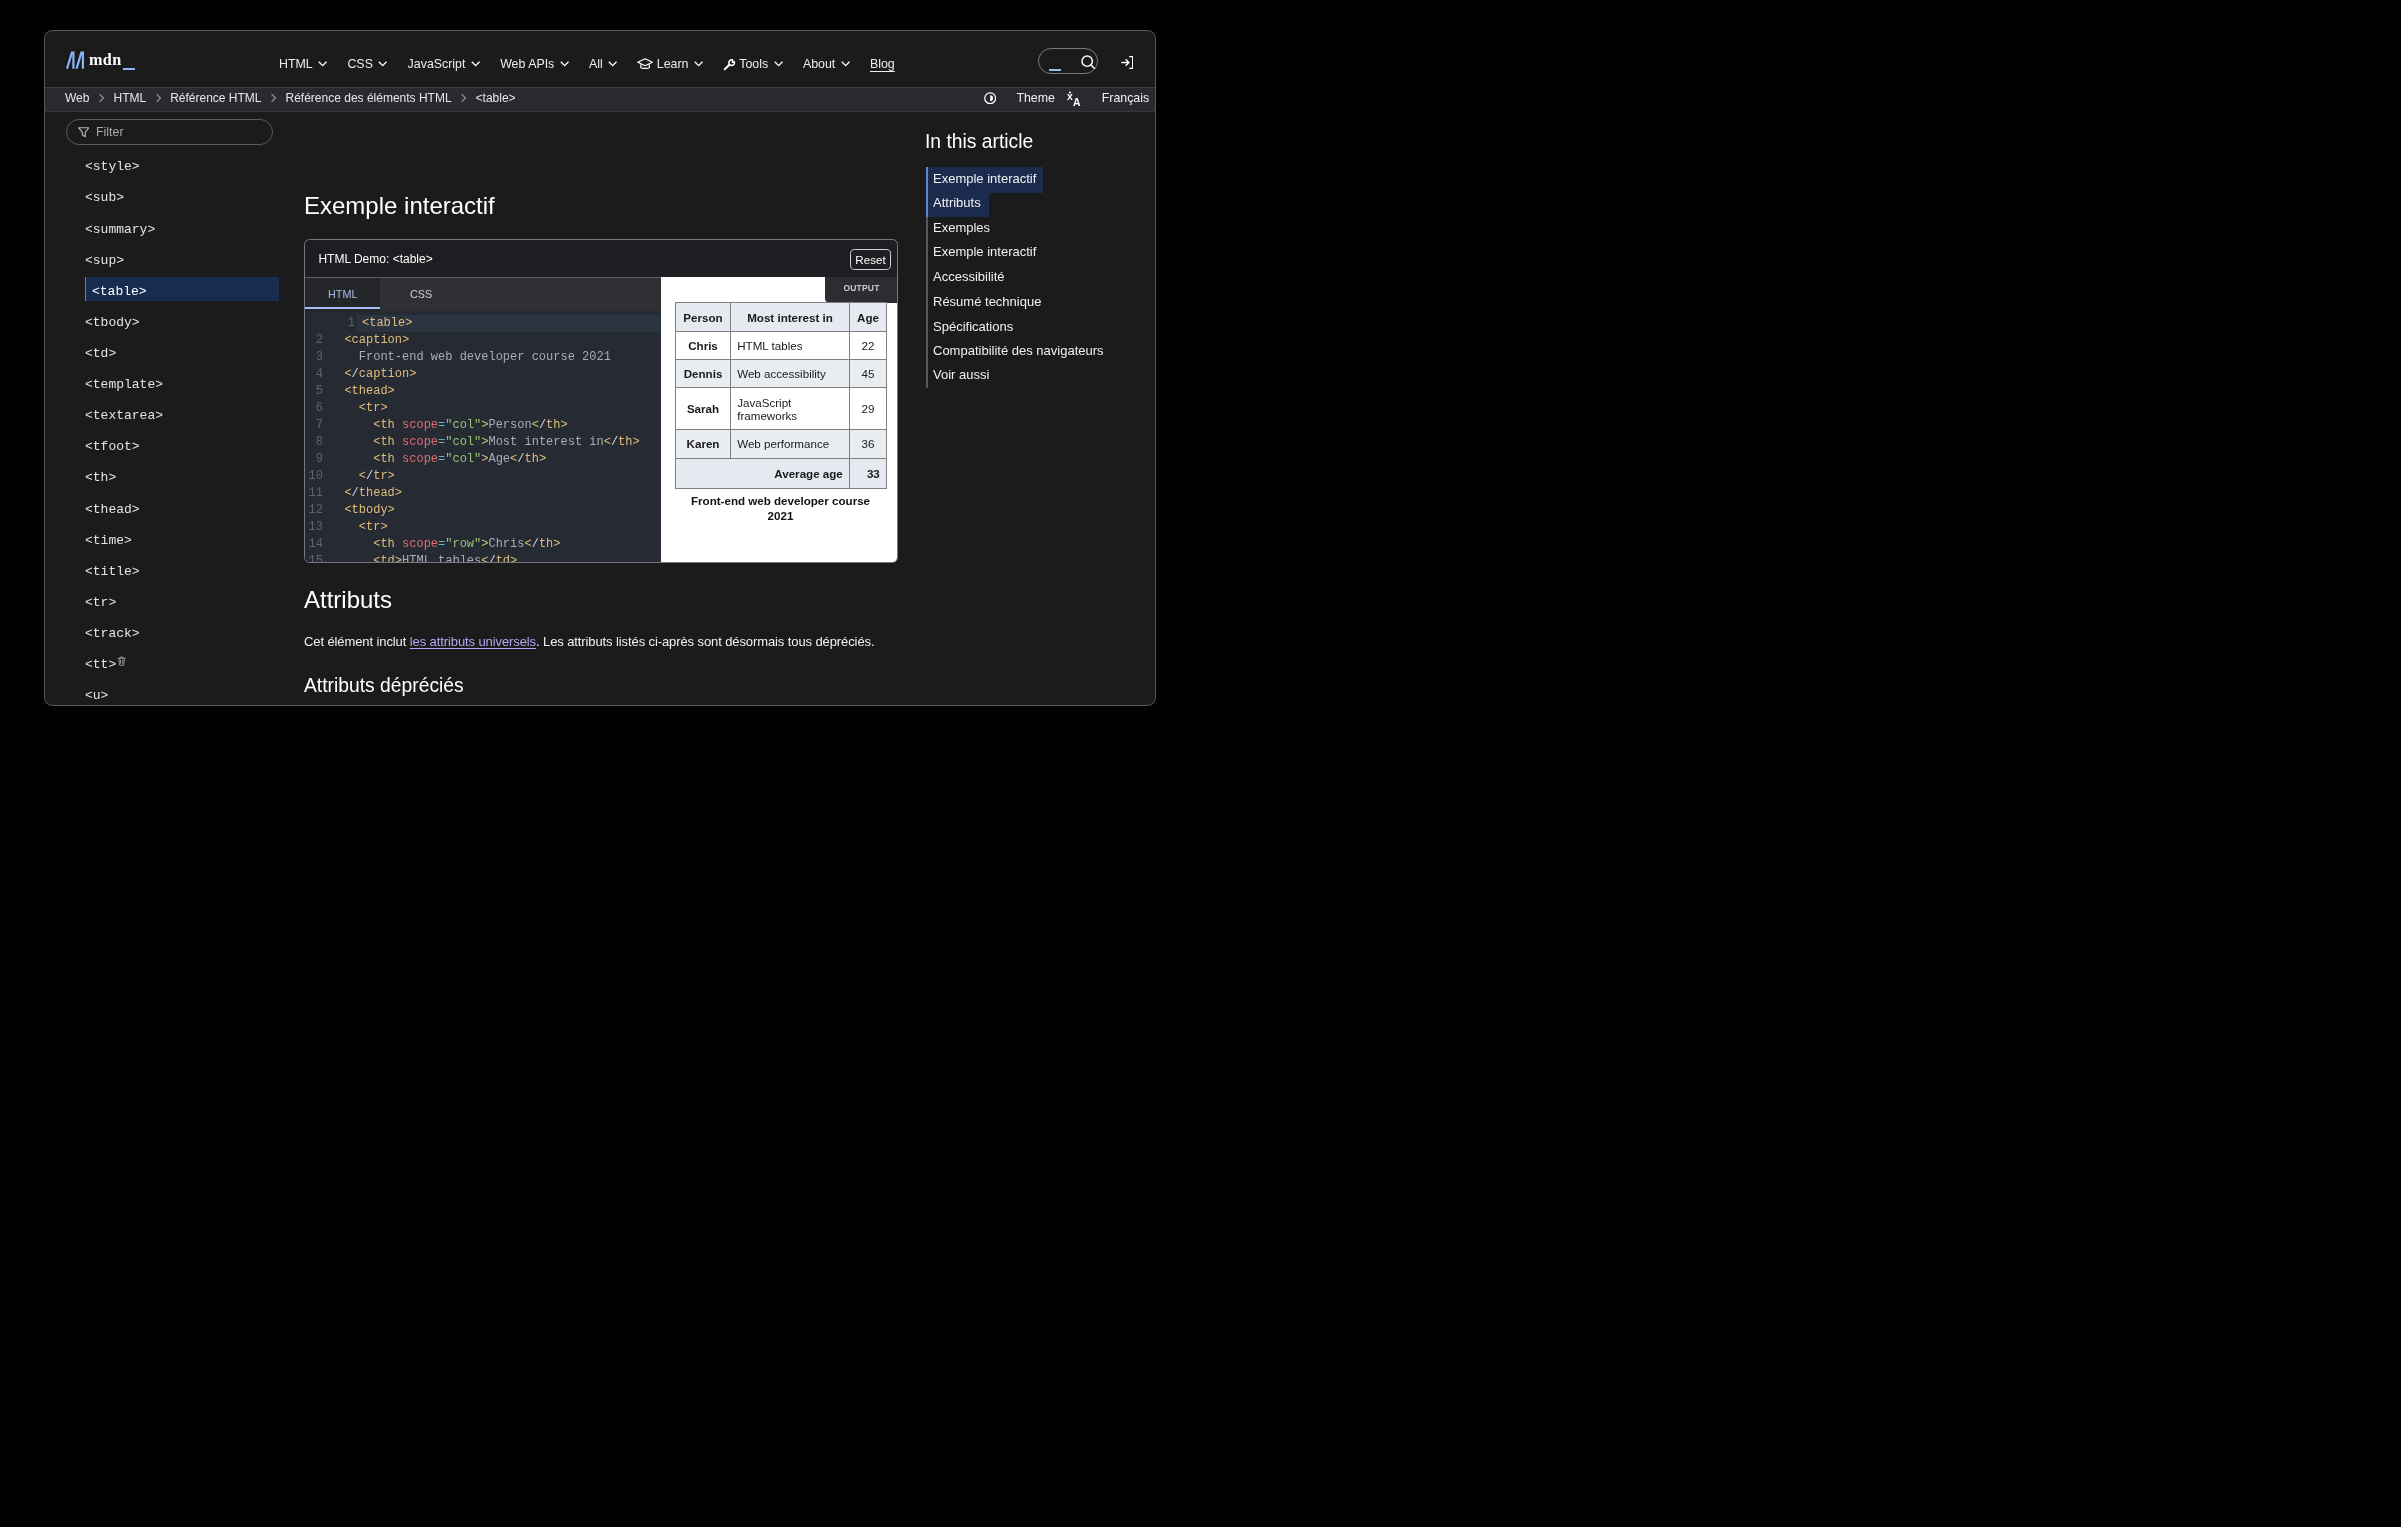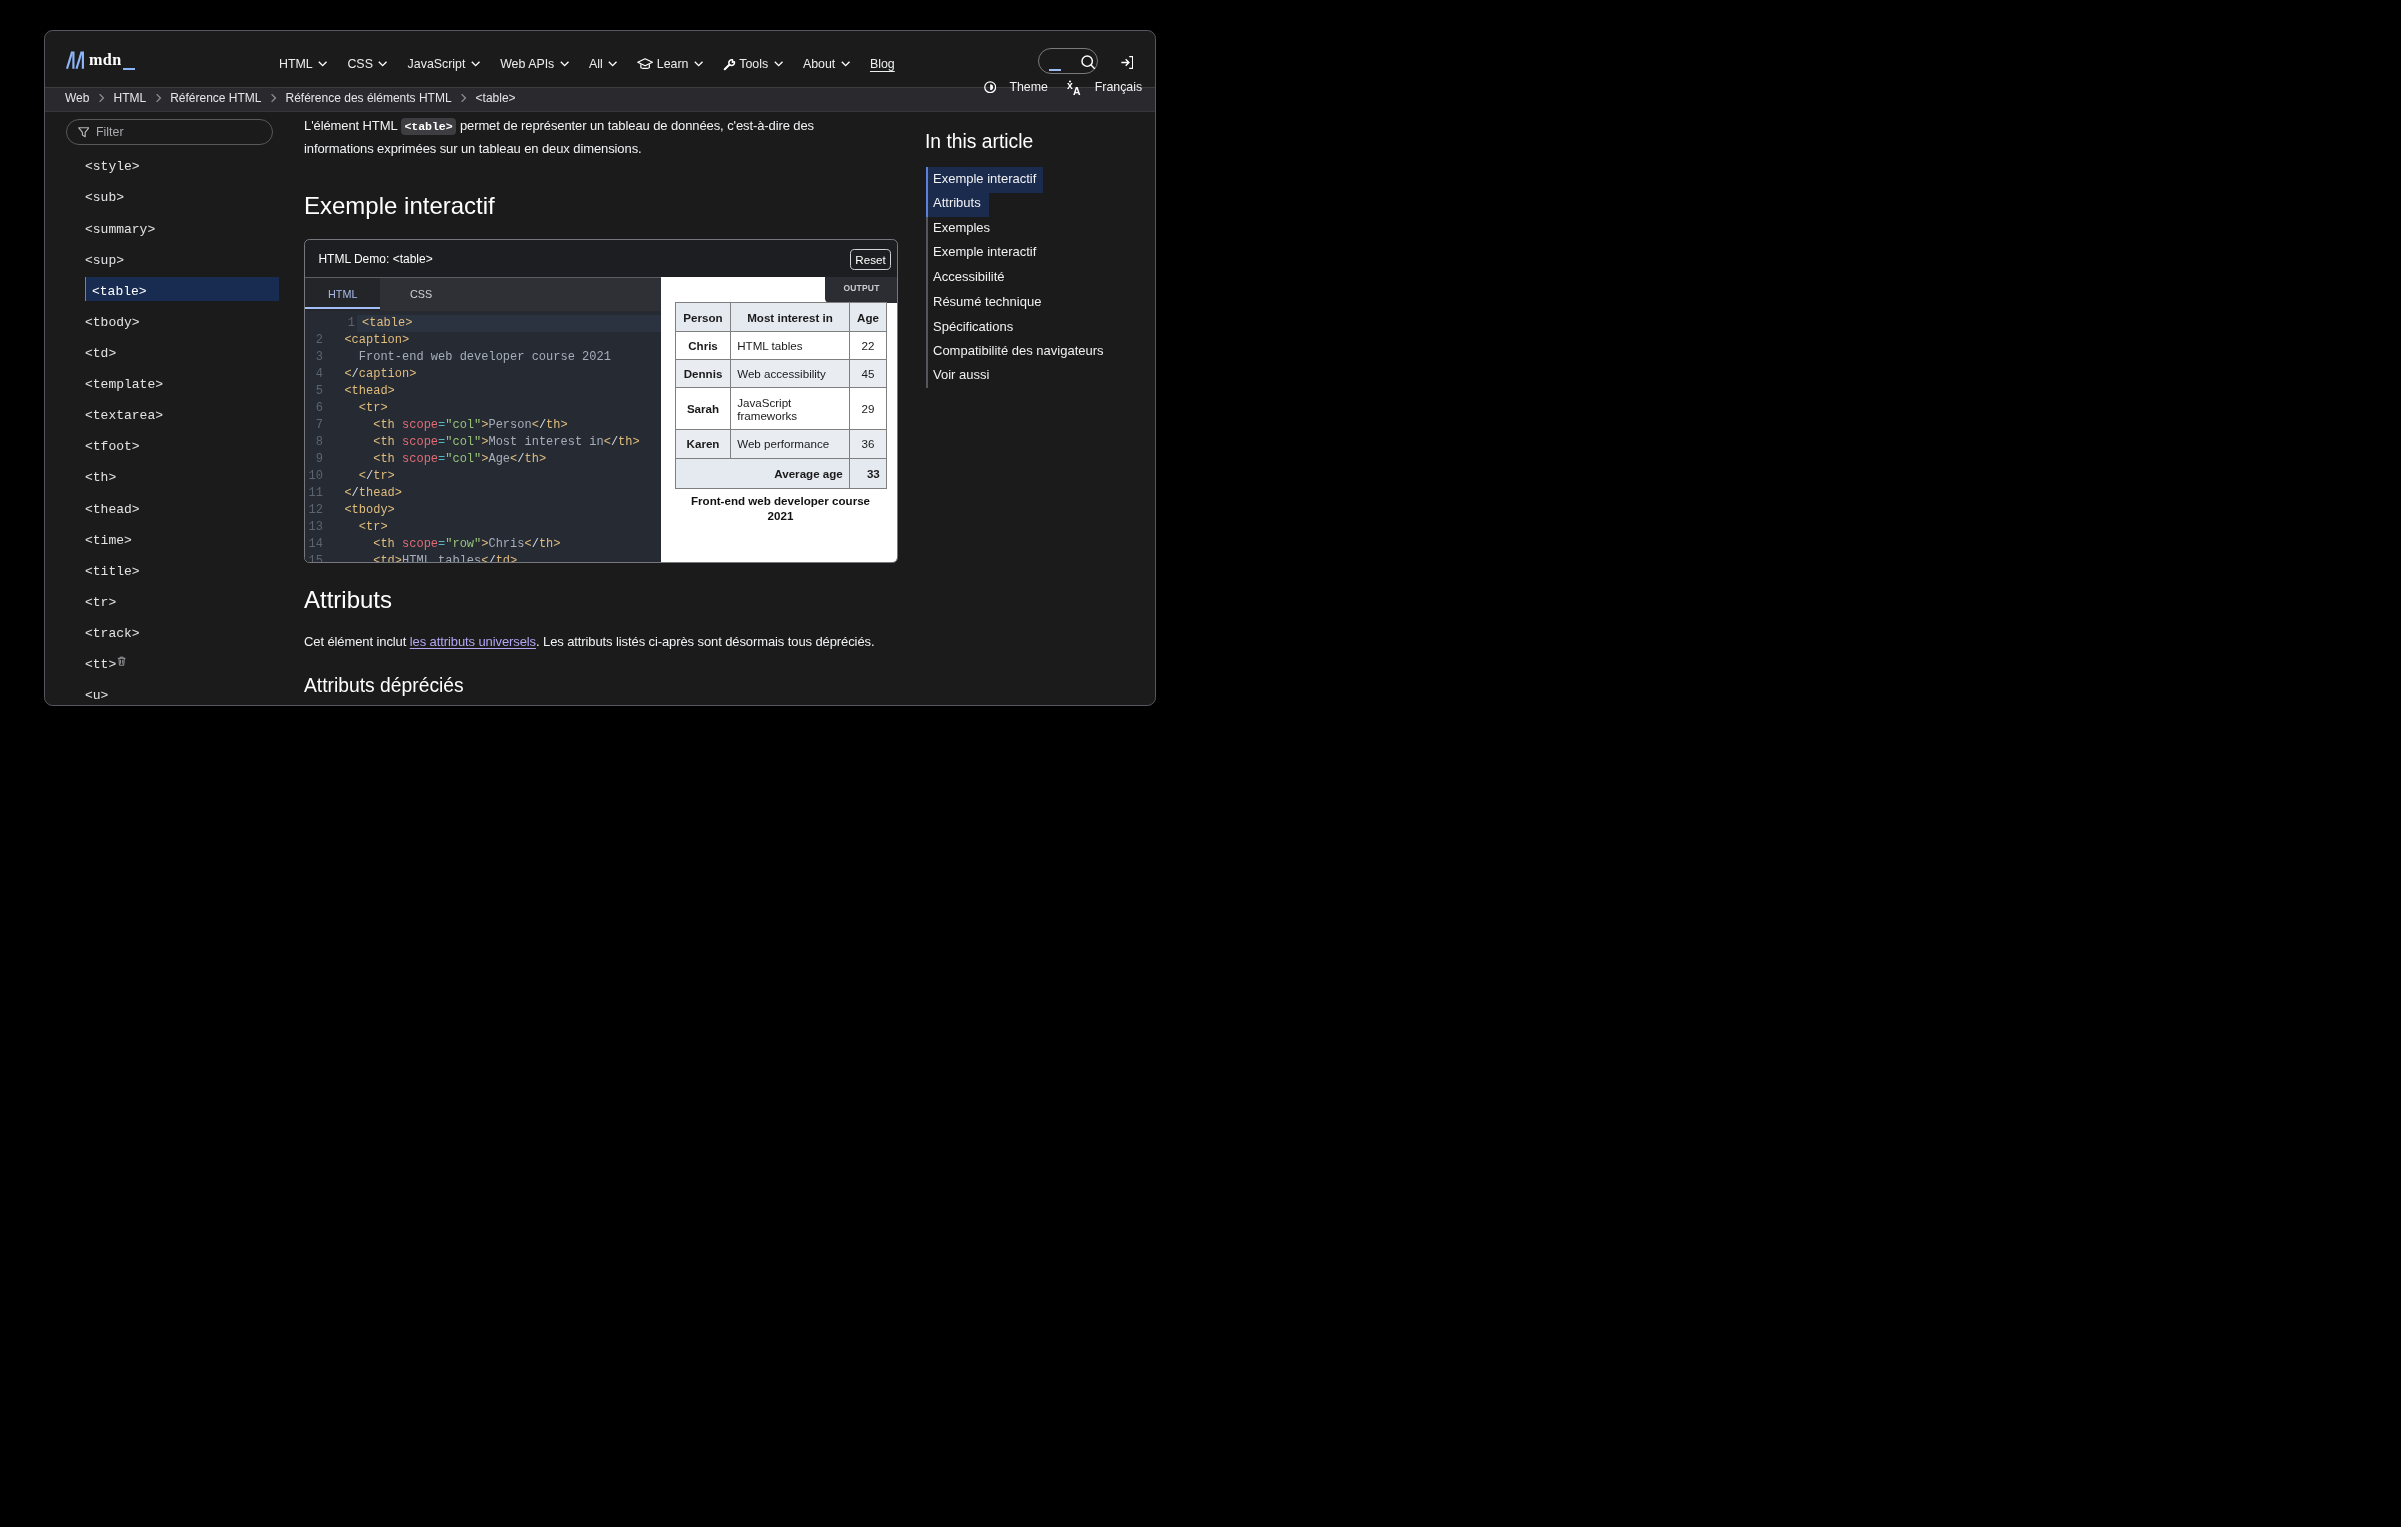--- a/index.html
+++ b/index.html
@@ -14,21 +14,21 @@
     background:#2a2a2e; border-top:0.8px solid #3e3e42; border-bottom:0.8px solid #37373a; }
   .nav { position:absolute; left:278px; top:64px; display:flex; gap:20px;
     font-size:12.4px; color:#eceded; align-items:center; transform:translateY(-50%); }
   .nav .it { display:flex; align-items:center; gap:5.4px; white-space:nowrap; }
   .logo { position:absolute; left:64px; top:51px; display:flex; }
   .searchpill { position:absolute; left:1037px; top:48px; width:60px; height:25.5px;
     border:0.8px solid #797a7e; border-radius:13px; }
   .crumbs { position:absolute; left:64px; top:91px; display:flex; gap:8.5px; align-items:center;
     font-size:12px; color:#e6e6e9; }
   .crumbs .sep { margin-top:0.8px; }
-  .bright { position:absolute; top:80px; display:flex; align-items:center; gap:13px;
+  .bright { position:absolute; top:91px; display:flex; align-items:center; gap:20px;
     font-size:12.4px; color:#f0f0f2; }
   
   .filter { position:absolute; left:65px; top:119px; width:207px; height:25.5px;
     border:1.2px solid #58585d; border-radius:13px; color:#a9a9ae; font-size:12.4px; }
   .sitem { position:absolute; left:84px; font-family:"Liberation Mono",monospace;
     font-size:13px; color:#e3e3e5; white-space:pre; }
   .sel { position:absolute; left:84px; top:277px; width:194px; height:24.4px;
     background:#182c52; border-left:1.9px solid #5b82d8; }
   
   .p1 { position:absolute; left:303px; top:115px; font-size:13px; line-height:22px; letter-spacing:-0.1px;
@@ -210,21 +210,20 @@
 <div class="sitem" style="top:533px;">&lt;time&gt;</div>
 <div class="sitem" style="top:564px;">&lt;title&gt;</div>
 <div class="sitem" style="top:595px;">&lt;tr&gt;</div>
 <div class="sitem" style="top:626px;">&lt;track&gt;</div>
 <div class="sitem" style="top:657px;">&lt;tt&gt;</div>
 <svg width="9.3" height="10" viewBox="0 0 12 13" style="position:absolute;left:116px;top:656px;">
         <path d="M1 3 H11 M4 3 V1.5 H8 V3 M2.5 3 L3.2 12 H8.8 L9.5 3 M4.6 5 V10 M7.4 5 V10" stroke="#ababaf" stroke-width="1.1" fill="none"></path>
       </svg>
 <div class="sitem" style="top:688px;">&lt;u&gt;</div>
 
-<div class="p1">L'élément HTML <span class="chip">&lt;table&gt;</span> permet de représenter un tableau de données, c'est-à-dire des<br>informations exprimées sur un tableau en deux dimensions.</div>
 <h2 style="top:192px;font-size:24px;">Exemple interactif</h2>
 
 <div class="panel">
   <div class="hdr">HTML Demo: <span class="m">&lt;table&gt;</span></div>
   <div class="reset">Reset</div>
   <div class="div1"></div>
   <div class="tabstrip">
     <div class="tabhtml">
             <span class="lbl">HTML</span>
             <div class="tabunder"></div>

